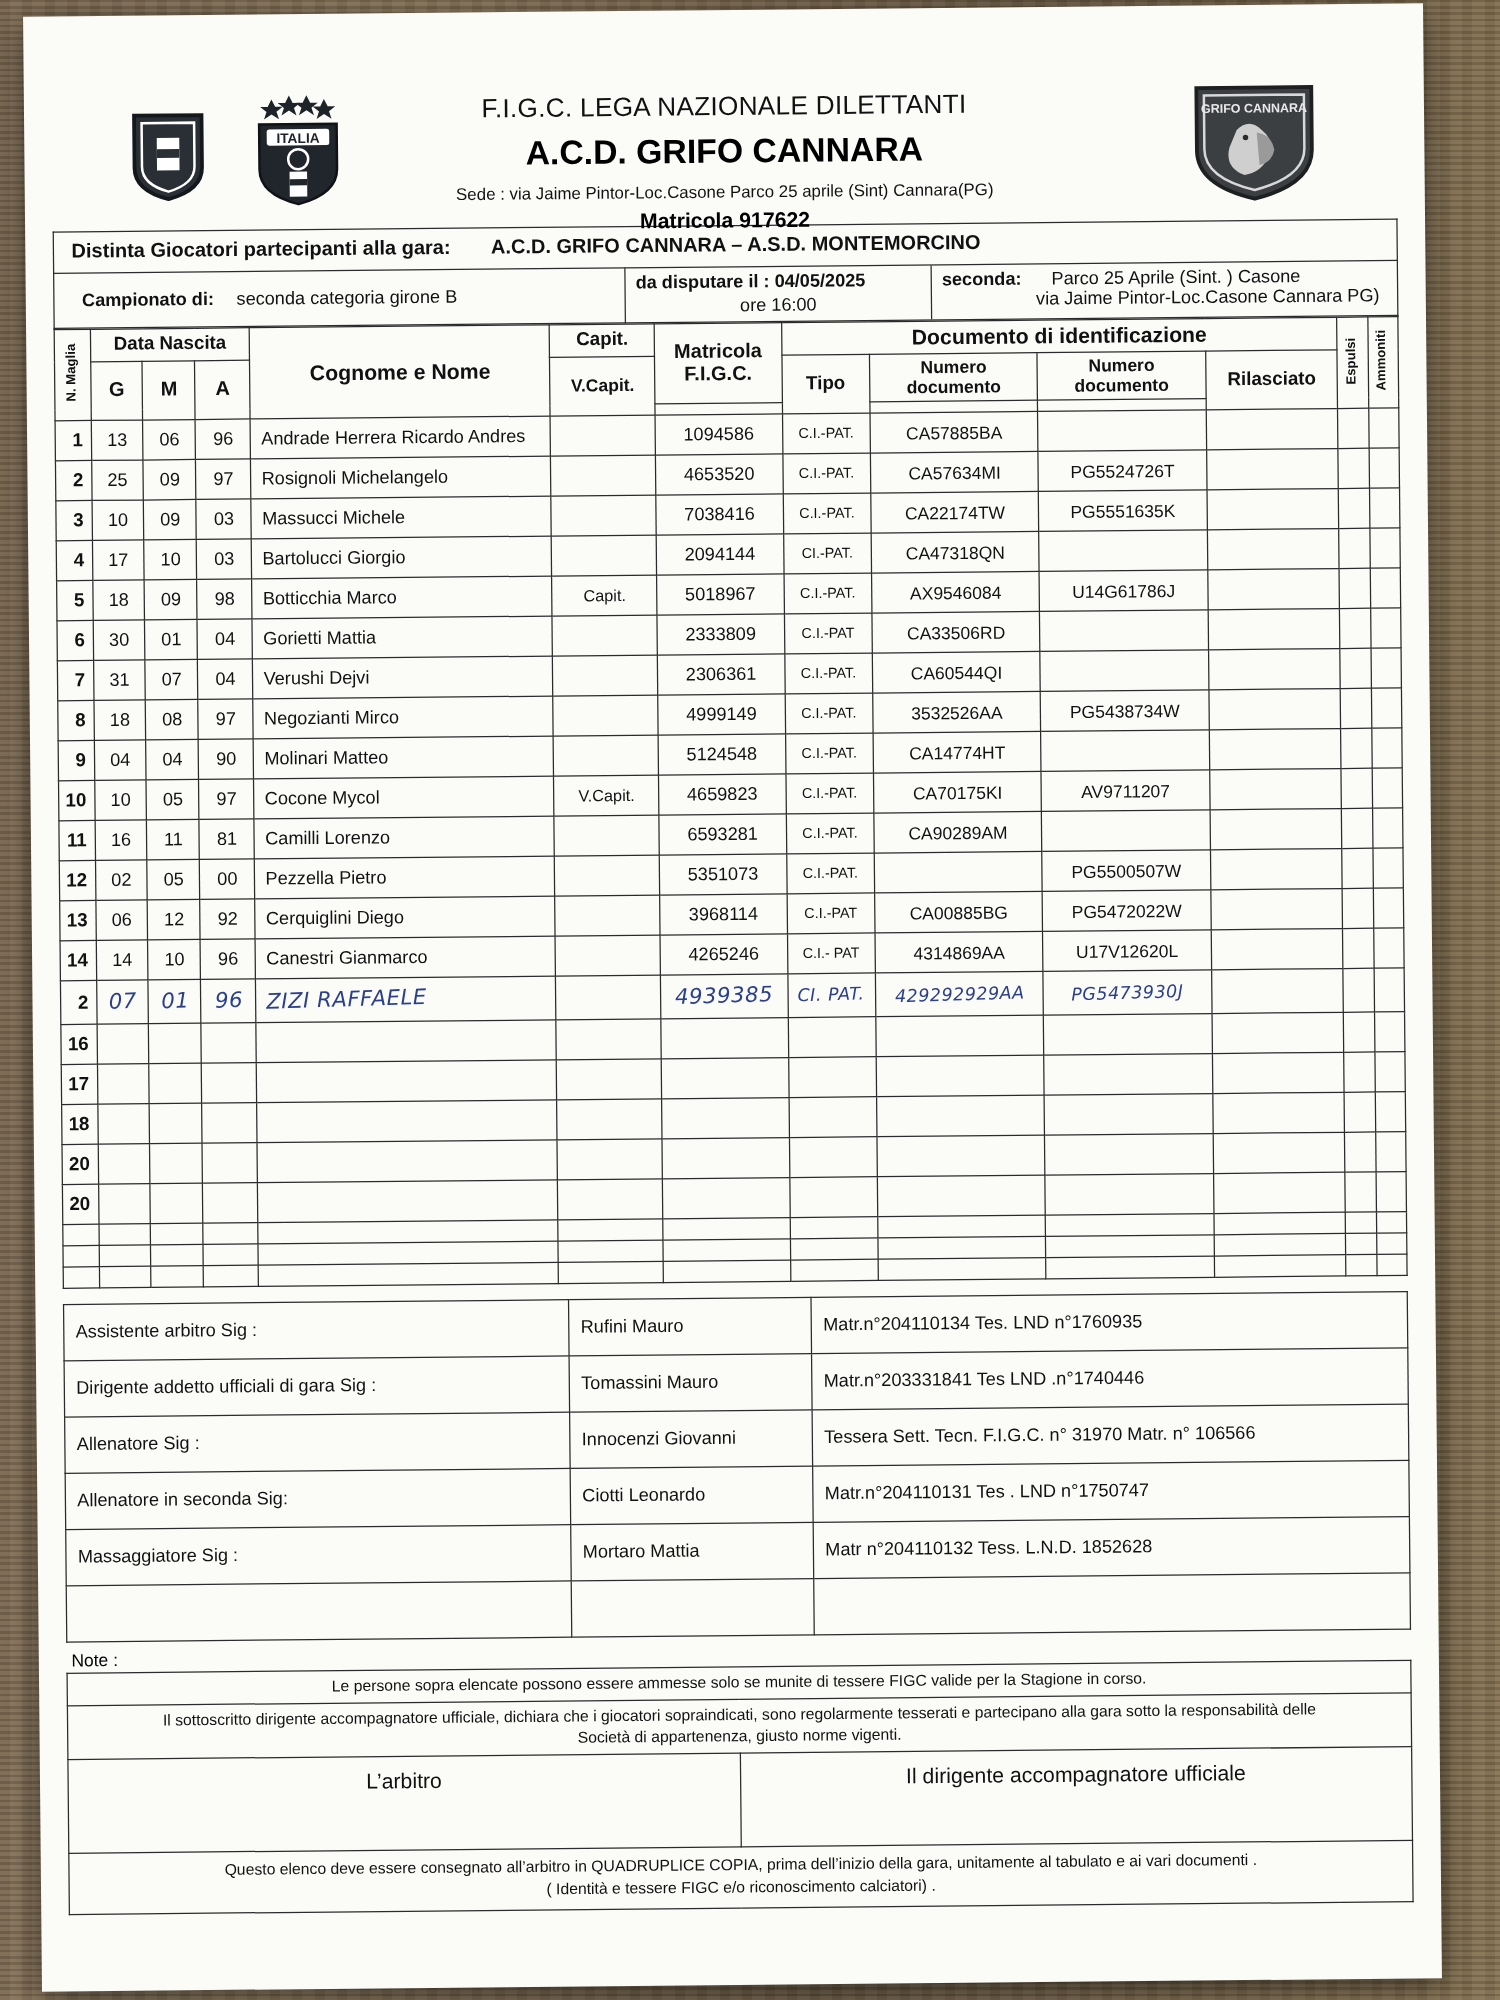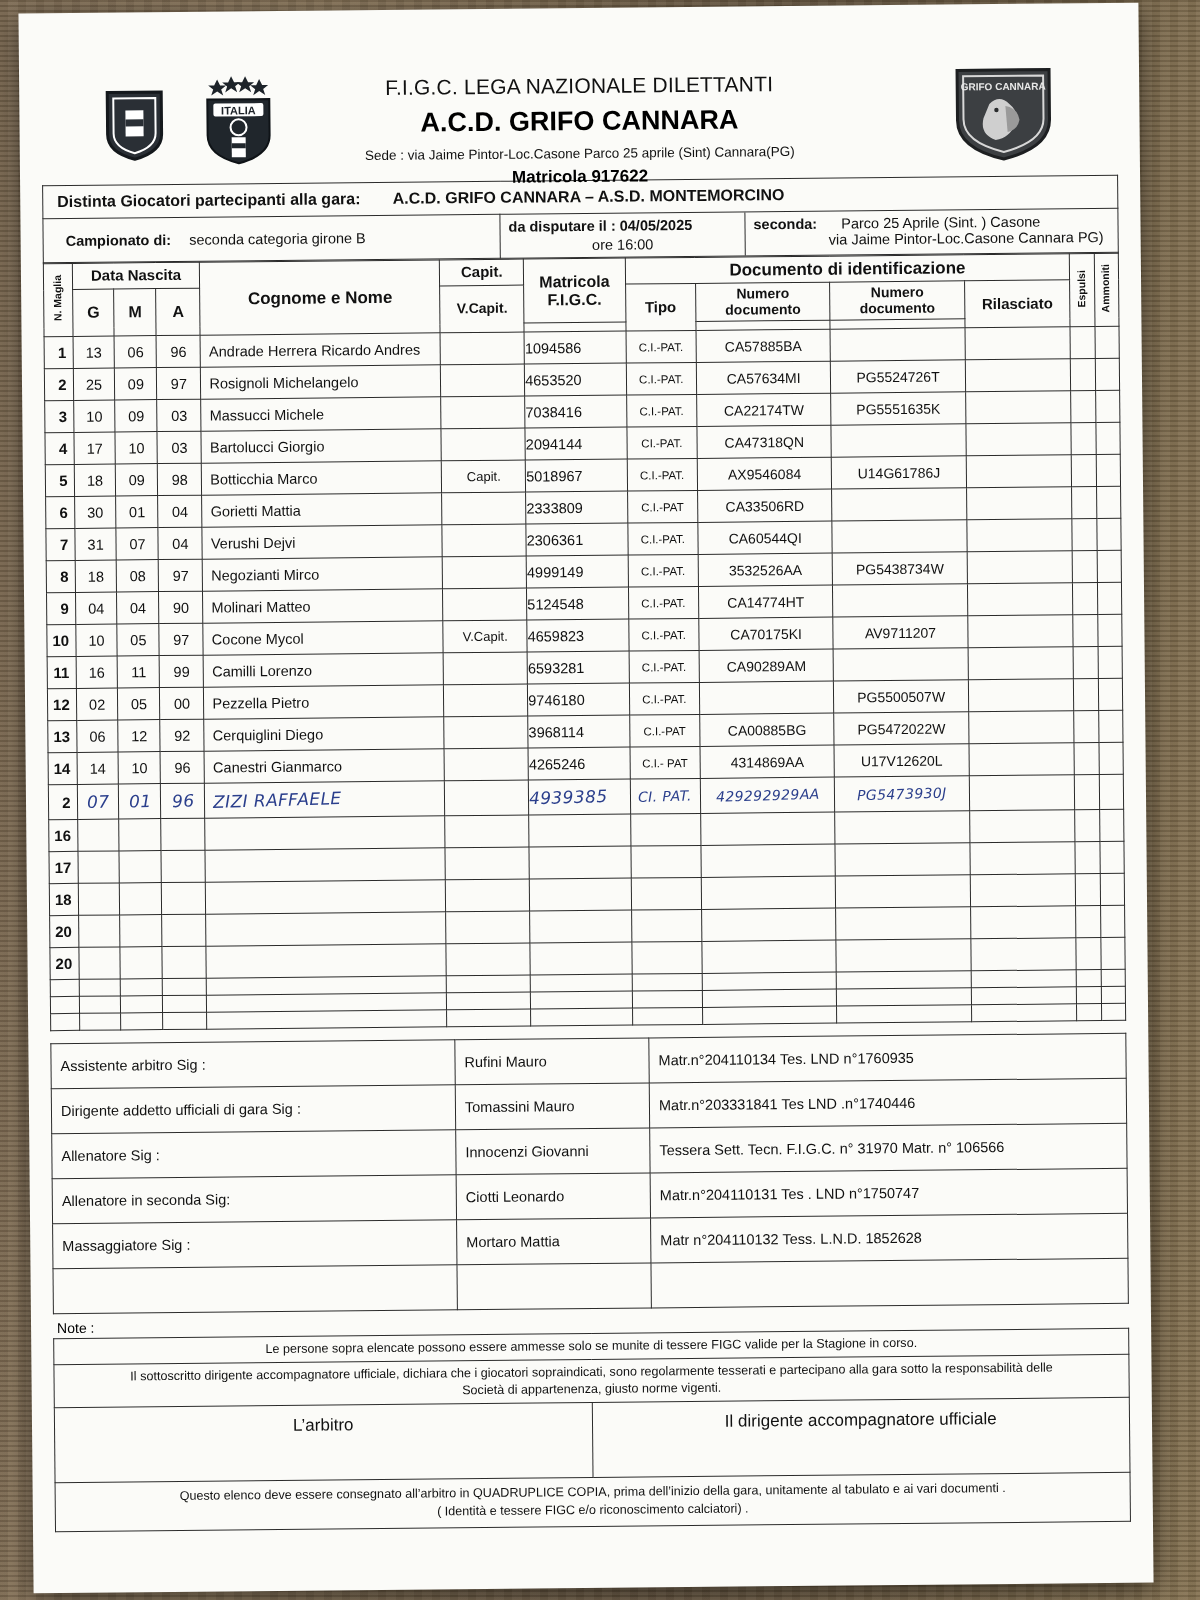--- a/index.html
+++ b/index.html
@@ -64,21 +64,21 @@
   .vert{
     writing-mode:vertical-rl;transform:rotate(180deg);
     font-size:10.5px;font-weight:bold;white-space:nowrap;
     display:inline-block;padding:2px 0;
   }
   .pr td{height:31px;font-size:14.2px;}
   .pr .num{font-weight:bold;text-align:right;padding-right:6px;font-size:15px;}
   .pr .dob{text-align:center;font-size:14.5px;}
   .pr .nome{padding-left:8px;font-size:14.5px;}
   .pr .capit{text-align:center;font-size:13px;}
-  .pr .matr{font-size:14.5px;}
+  .pr .matr{text-align:center;font-size:14.5px;}
   .pr .tipo{text-align:center;font-size:11.5px;}
   .pr .doc{text-align:center;font-size:14px;}
   .thin td{height:16px;}
 
   
   .hand{
     font-family:"DejaVu Sans", sans-serif;
     color:#2b3f8c;
     font-style:italic;
     font-size:17px;
@@ -390,39 +390,39 @@
               <td class="doc">CA70175KI</td>
               <td class="doc">AV9711207</td>
               <td class="doc"></td>
               <td></td>
               <td></td>
             </tr>
             <tr class="pr">
               <td class="num">11</td>
               <td class="dob">16</td>
               <td class="dob">11</td>
-              <td class="dob">99</td>
+              <td class="dob">81</td>
               <td class="nome">Camilli Lorenzo</td>
               <td class="capit"></td>
               <td class="matr">6593281</td>
               <td class="tipo">C.I.-PAT.</td>
               <td class="doc">CA90289AM</td>
               <td class="doc"></td>
               <td class="doc"></td>
               <td></td>
               <td></td>
             </tr>
             <tr class="pr">
               <td class="num">12</td>
               <td class="dob">02</td>
               <td class="dob">05</td>
               <td class="dob">00</td>
               <td class="nome">Pezzella Pietro</td>
               <td class="capit"></td>
-              <td class="matr">9746180</td>
+              <td class="matr">5351073</td>
               <td class="tipo">C.I.-PAT.</td>
               <td class="doc"></td>
               <td class="doc">PG5500507W</td>
               <td class="doc"></td>
               <td></td>
               <td></td>
             </tr>
             <tr class="pr">
               <td class="num">13</td>
               <td class="dob">06</td>

